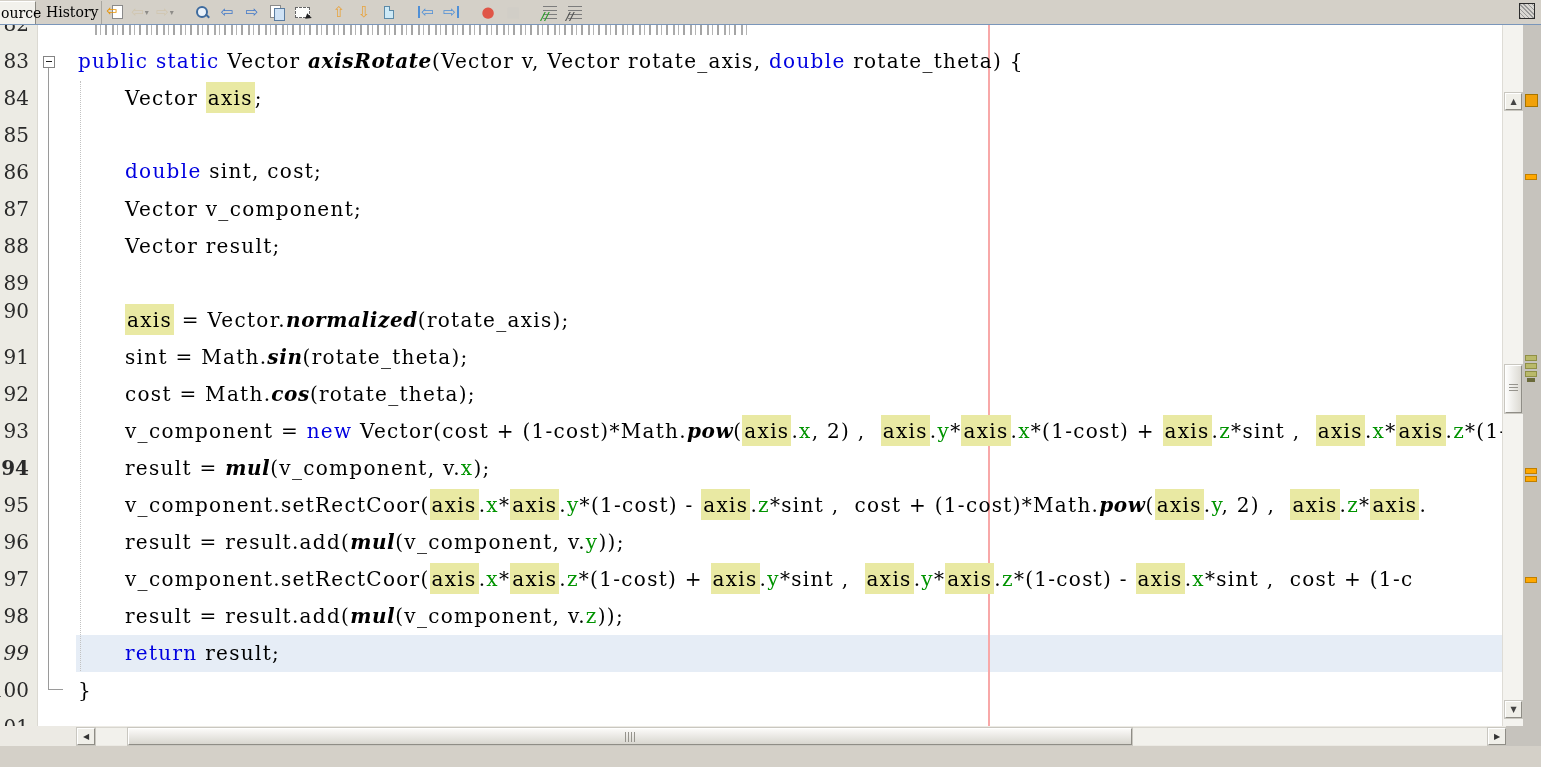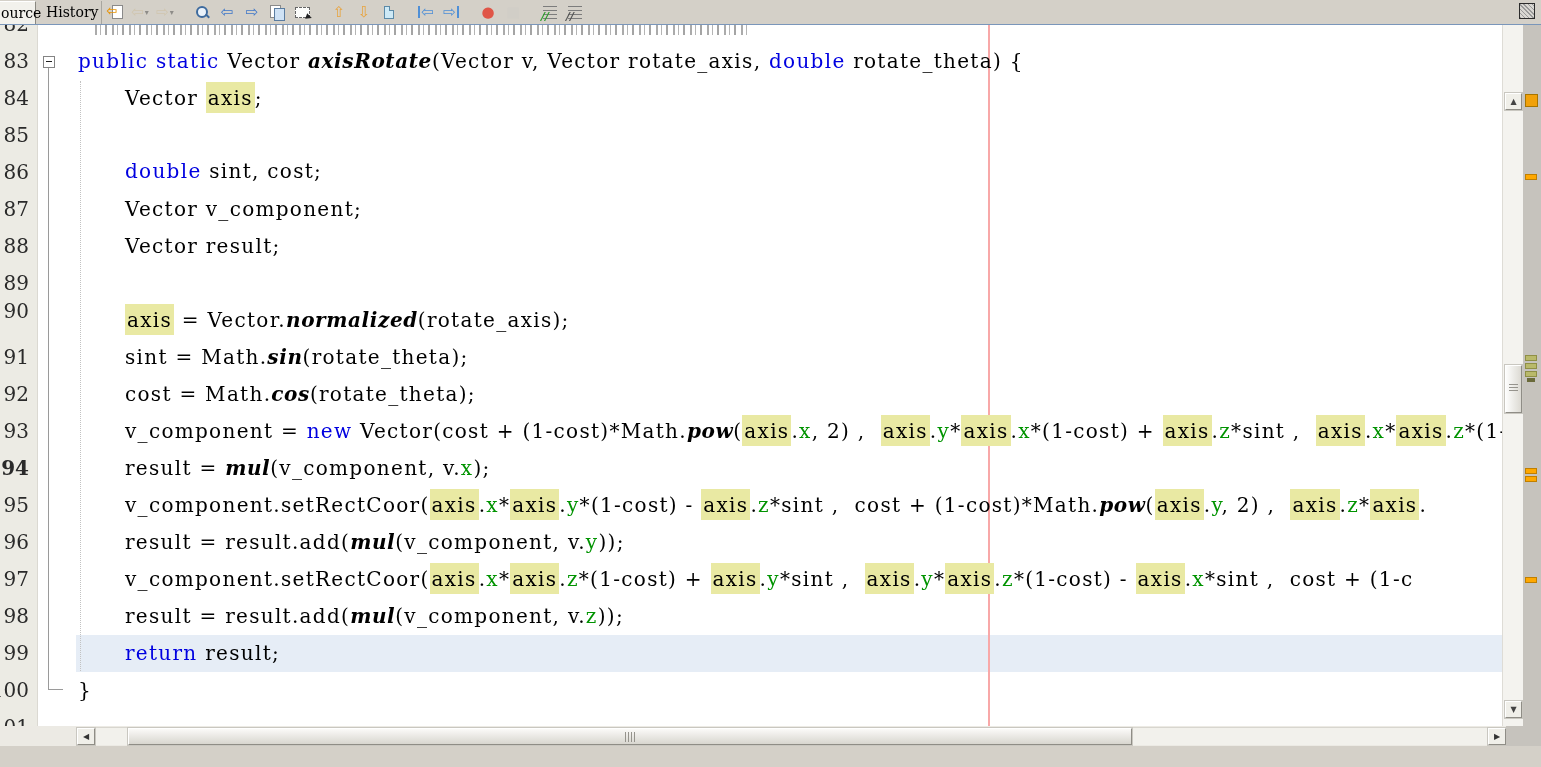--- a/index.html
+++ b/index.html
@@ -222,21 +222,21 @@
         <div class="lnum" style="top: 240px;">89</div>
         <div class="lnum" style="top: 268px;">90</div>
         <div class="lnum" style="top: 314px;">91</div>
         <div class="lnum" style="top: 351px;">92</div>
         <div class="lnum" style="top: 388px; margin-left: 24px;">93</div>
         <div class="lnum" style="top: 425px; font-weight: bold;">94</div>
         <div class="lnum" style="top: 462px;">95</div>
         <div class="lnum" style="top: 499px;">96</div>
         <div class="lnum" style="top: 536px;">97</div>
         <div class="lnum" style="top: 573px;">98</div>
-        <div class="lnum" style="top: 610px;">99</div>
+        <div class="lnum" style="top: 610px; font-style: italic;">99</div>
         <div class="lnum" style="top: 647px;">100</div>
         <div class="lnum" style="top: 684px;">101</div>
       </div>
     <div class="foldcol">
       <div class="fold-box"></div>
       <div class="fold-vline"></div>
       <div class="fold-corner"></div>
     </div>
     <div class="codecol">
       <div id="curline" style="top: 610px;"></div>

